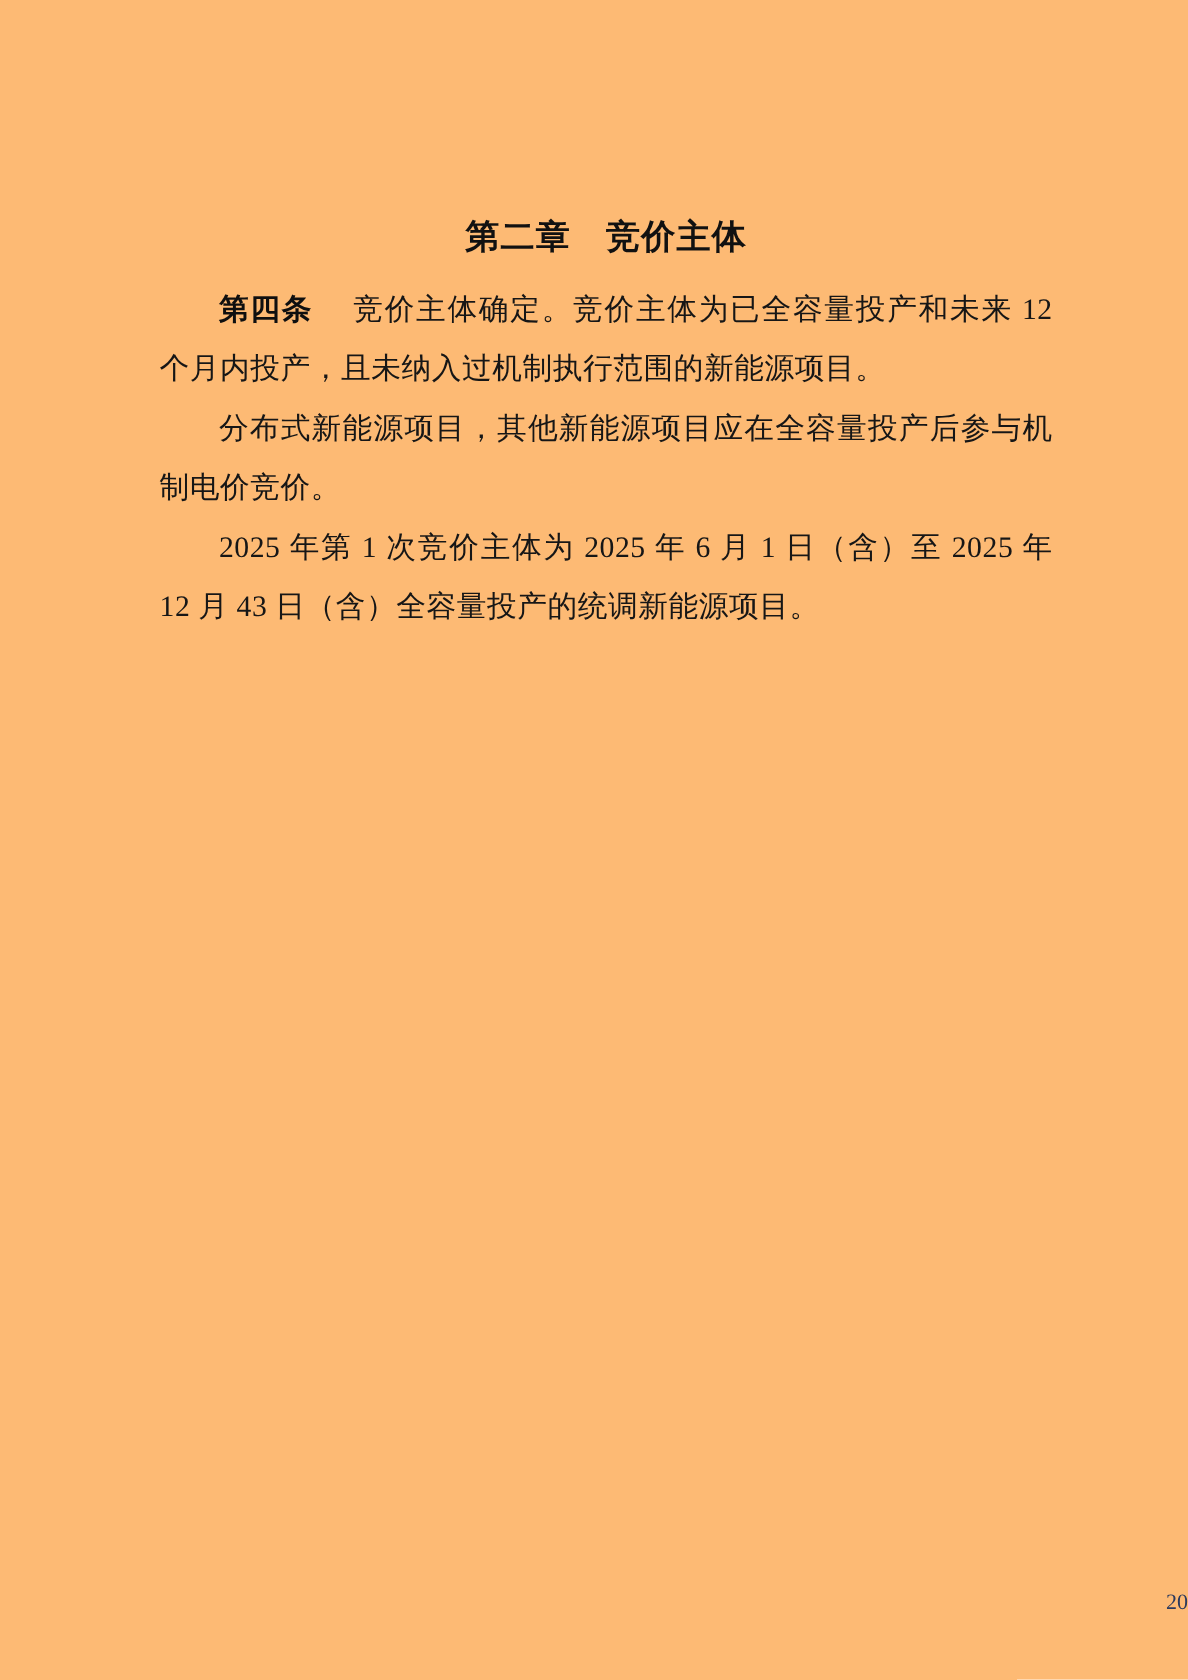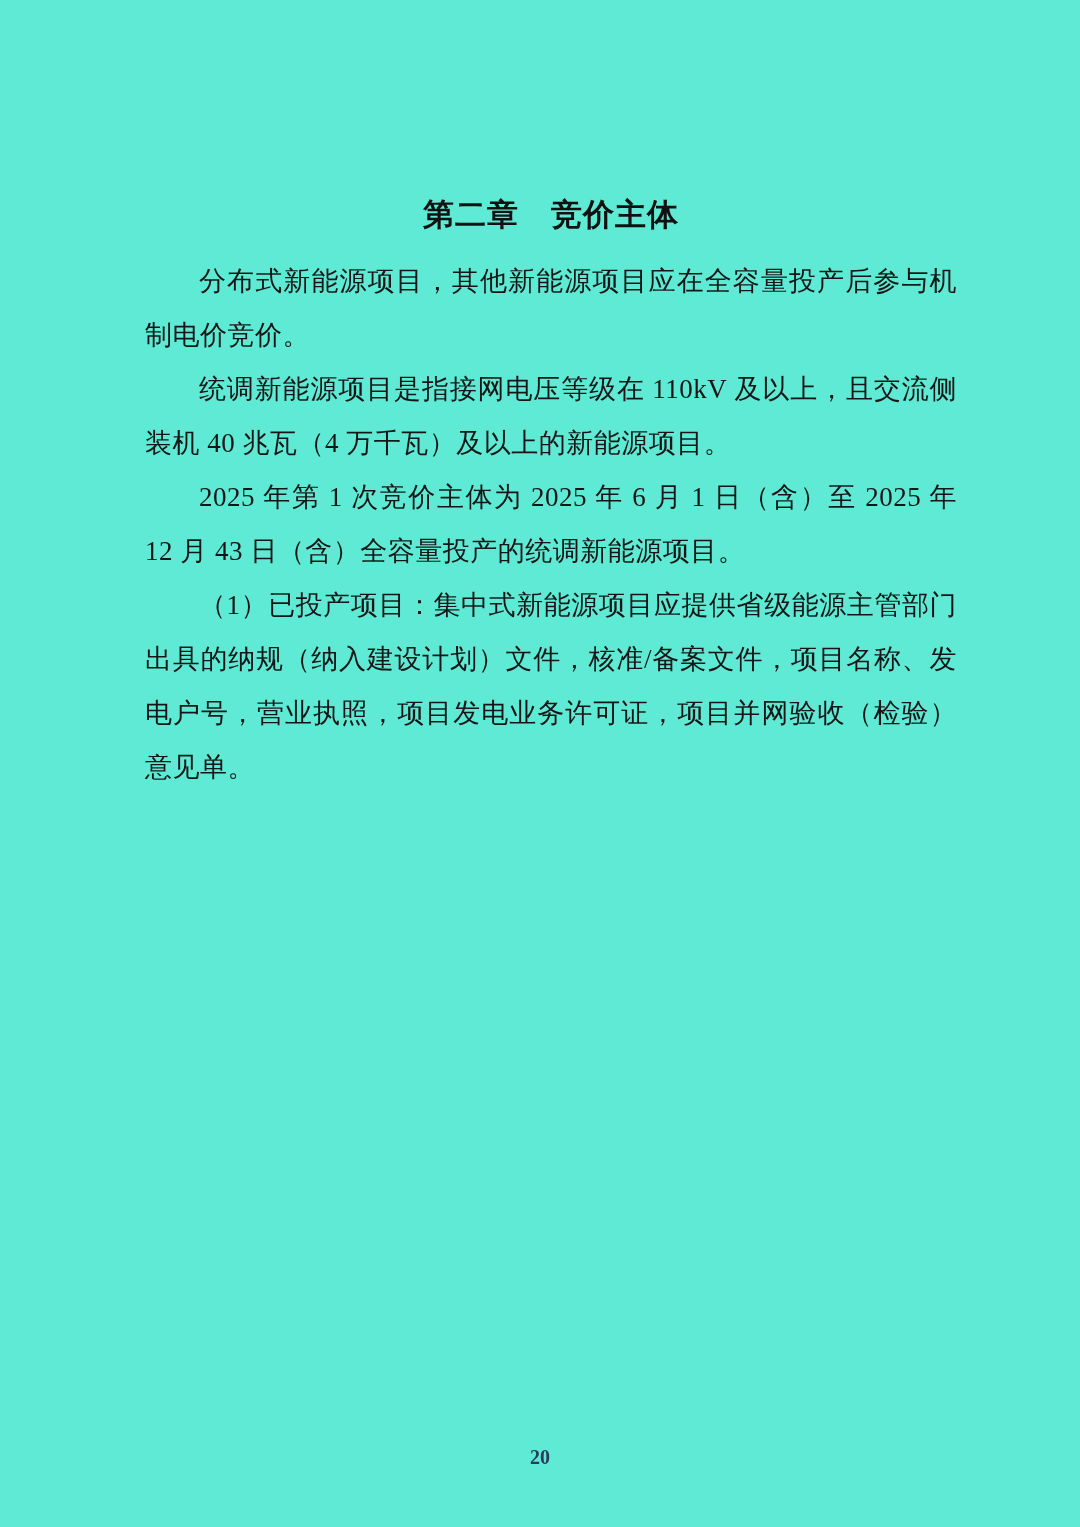--- a/index.html
+++ b/index.html
@@ -4,21 +4,21 @@
 <style>
   html, body {
     margin: 0;
     padding: 0;
     background: #ffffff;
   }
   .page {
     position: relative;
     width: 1080px;
     height: 1527px;
-    background: #5eead4;
+    background: #fdba74;
     overflow: hidden;
     font-family: "Liberation Serif", "DejaVu Serif", serif;
     color: #141414;
   }
   .content {
     position: absolute;
     left: 145px;
     top: 192px;
     width: 812px;
   }
@@ -45,38 +45,36 @@
   .article-no {
     font-weight: 700;
     margin-right: 1.35em;
     color: #0f0f0f;
   }
   .page-footer {
     position: absolute;
     left: 0;
     bottom: 58px;
     width: 100%;
-    text-align: center;
-    font-weight: bold;
+    text-align: right;
   }
   .page-number {
     font-size: 20px;
     font-family: "Liberation Serif", "DejaVu Serif", serif;
     color: #2c3a5e;
   }
 </style>
 </head>
 <body>
 
 <div class="page">
   <div class="content">
     <h1 class="doc-title">第二章　竞价主体</h1>
     <div id="document-body">
+        <p class="para"><strong class="article-no">第四条</strong><span>竞价主体确定。竞价主体为已全容量投产和未来 12 个月内投产，且未纳入过机制执行范围的新能源项目。</span></p>
         <p class="para"><span>分布式新能源项目，其他新能源项目应在全容量投产后参与机制电价竞价。</span></p>
-        <p class="para"><span>统调新能源项目是指接网电压等级在 110kV 及以上，且交流侧装机 40 兆瓦（4 万千瓦）及以上的新能源项目。</span></p>
         <p class="para"><span>2025 年第 1 次竞价主体为 2025 年 6 月 1 日（含）至 2025 年 12 月 43 日（含）全容量投产的统调新能源项目。</span></p>
-        <p class="para"><span>（1）已投产项目：集中式新能源项目应提供省级能源主管部门出具的纳规（纳入建设计划）文件，核准/备案文件，项目名称、发电户号，营业执照，项目发电业务许可证，项目并网验收（检验）意见单。</span></p>
       </div>
   </div>
   <div class="page-footer">
     <span class="page-number">20</span>
   </div>
 </div>
 
 </body></html>

